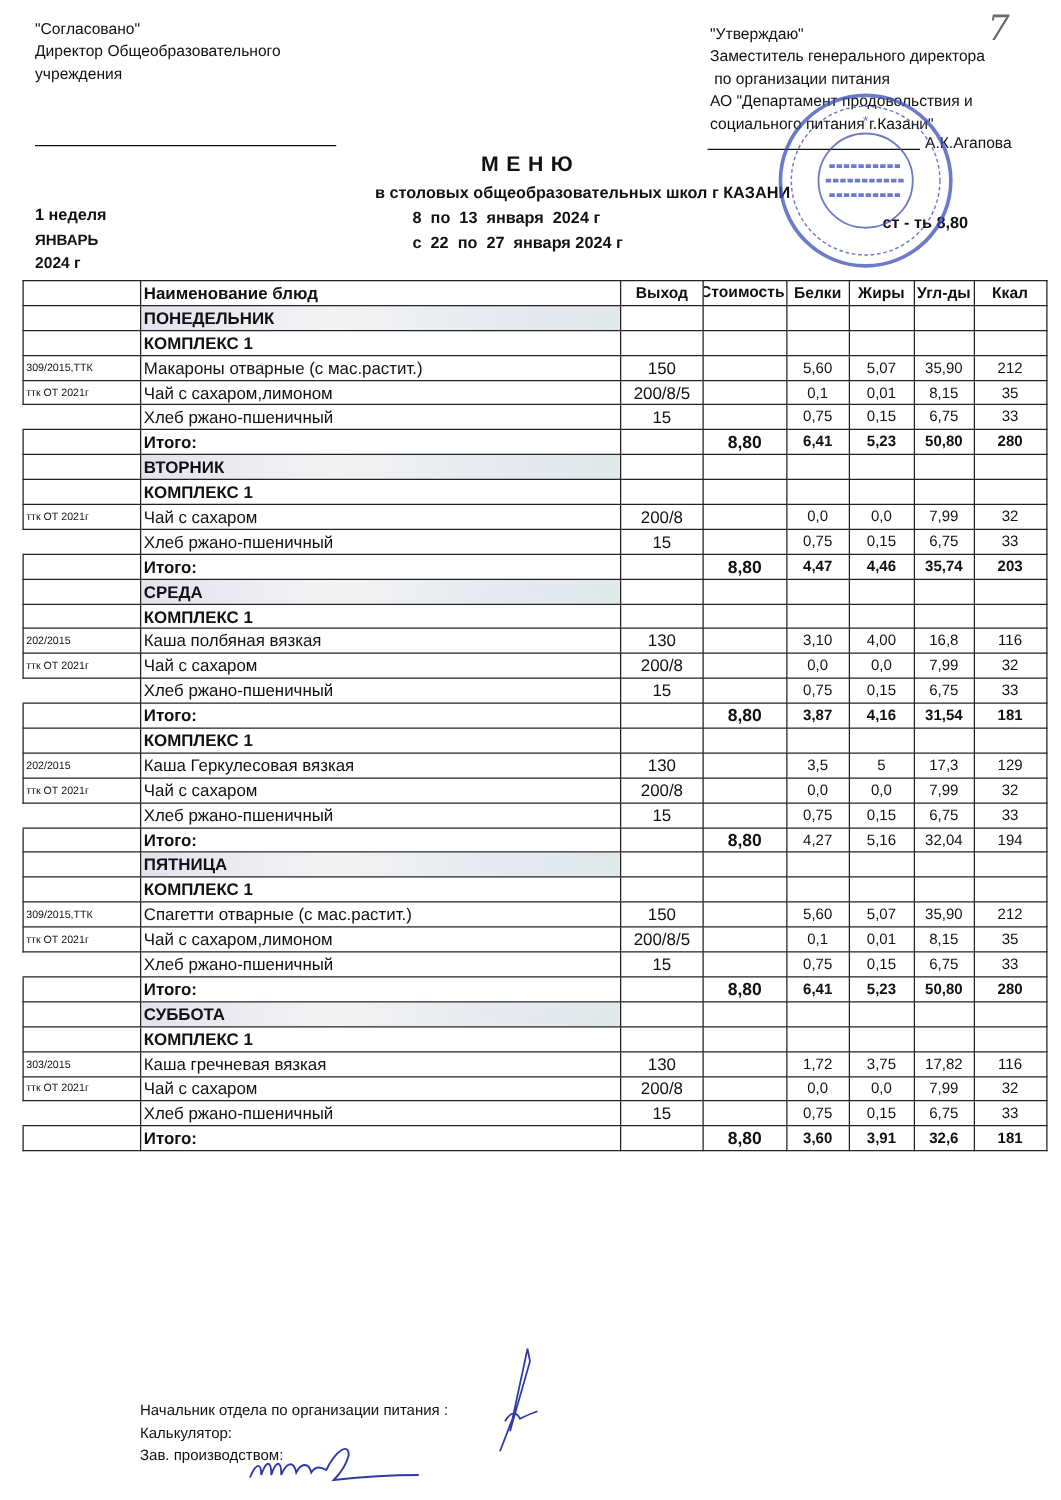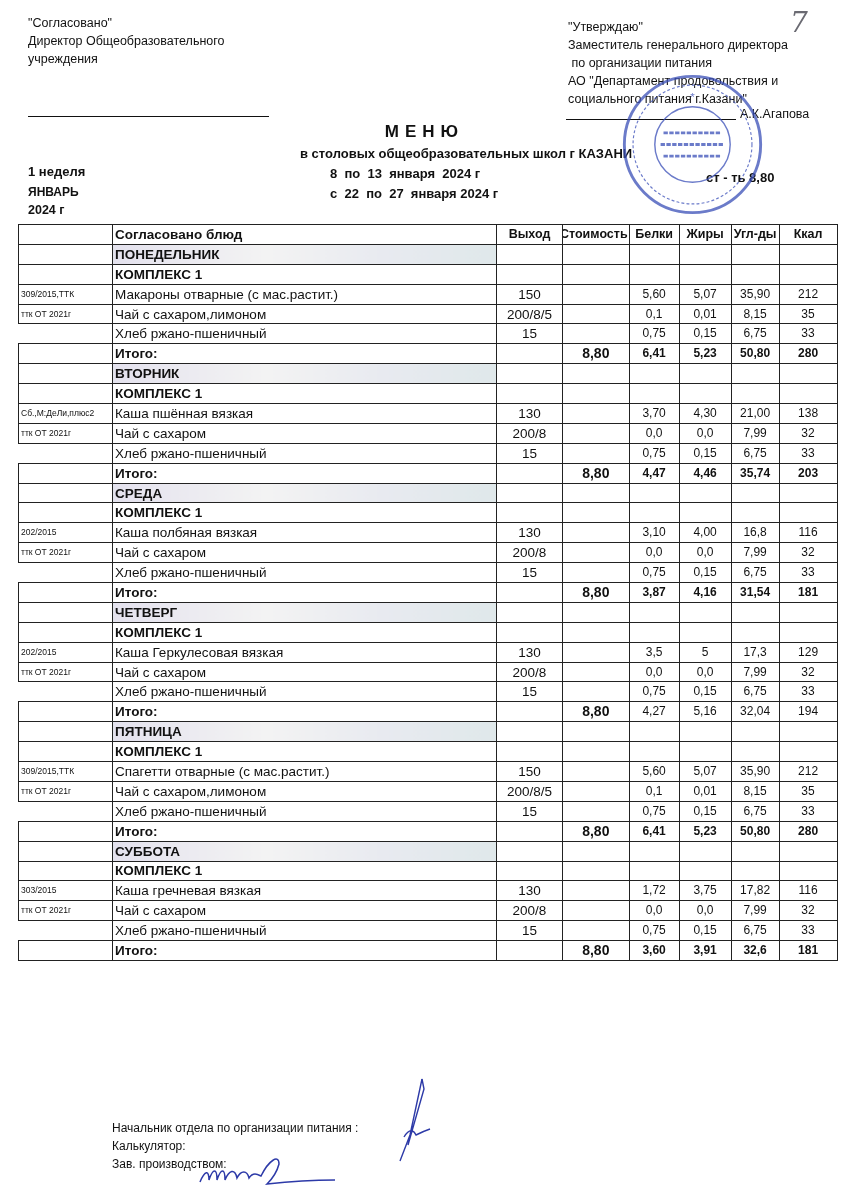--- a/index.html
+++ b/index.html
@@ -89,21 +89,21 @@
       <col class="c2">
       <col class="c3">
     <col class="c4">
       <col class="c5">
       <col class="c6">
       <col class="c7">
   </colgroup>
   <tbody id="menu-body">
     <tr class="head">
       <td></td>
-      <td class="name">Согласовано блюд</td>
+      <td class="name">Наименование блюд</td>
       <td>Выход</td>
       <td style="text-align:left;text-indent:-6px">Стоимость</td>
       <td>Белки</td>
       <td>Жиры</td>
       <td>Угл-ды</td>
       <td>Ккал</td>
     </tr>
   <tr class="day">
         <td class="code"></td>
         <td class="name">ПОНЕДЕЛЬНИК</td>
@@ -178,30 +178,20 @@
         <td class="code"></td>
         <td class="name">КОМПЛЕКС 1</td>
         <td class="out"></td>
         <td class="price"></td>
         <td class="num"></td>
         <td class="num"></td>
         <td class="num"></td>
         <td class="num"></td>
       </tr>
       <tr class="item">
-        <td class="code">Сб.,М:ДеЛи,плюс2</td>
-        <td class="name">Каша пшённая вязкая</td>
-        <td class="out">130</td>
-        <td class="price"></td>
-        <td class="num">3,70</td>
-        <td class="num">4,30</td>
-        <td class="num">21,00</td>
-        <td class="num">138</td>
-      </tr>
-      <tr class="item">
         <td class="code">ттк ОТ 2021г</td>
         <td class="name">Чай с сахаром</td>
         <td class="out">200/8</td>
         <td class="price"></td>
         <td class="num">0,0</td>
         <td class="num">0,0</td>
         <td class="num">7,99</td>
         <td class="num">32</td>
       </tr>
       <tr class="item noleft">
@@ -276,30 +266,20 @@
       </tr>
       <tr class="total">
         <td class="code"></td>
         <td class="name">Итого:</td>
         <td class="out"></td>
         <td class="price">8,80</td>
         <td class="num bold">3,87</td>
         <td class="num bold">4,16</td>
         <td class="num bold">31,54</td>
         <td class="num bold">181</td>
-      </tr>
-      <tr class="day">
-        <td class="code"></td>
-        <td class="name">ЧЕТВЕРГ</td>
-        <td class="out"></td>
-        <td class="price"></td>
-        <td class="num"></td>
-        <td class="num"></td>
-        <td class="num"></td>
-        <td class="num"></td>
       </tr>
       <tr class="complex">
         <td class="code"></td>
         <td class="name">КОМПЛЕКС 1</td>
         <td class="out"></td>
         <td class="price"></td>
         <td class="num"></td>
         <td class="num"></td>
         <td class="num"></td>
         <td class="num"></td>

